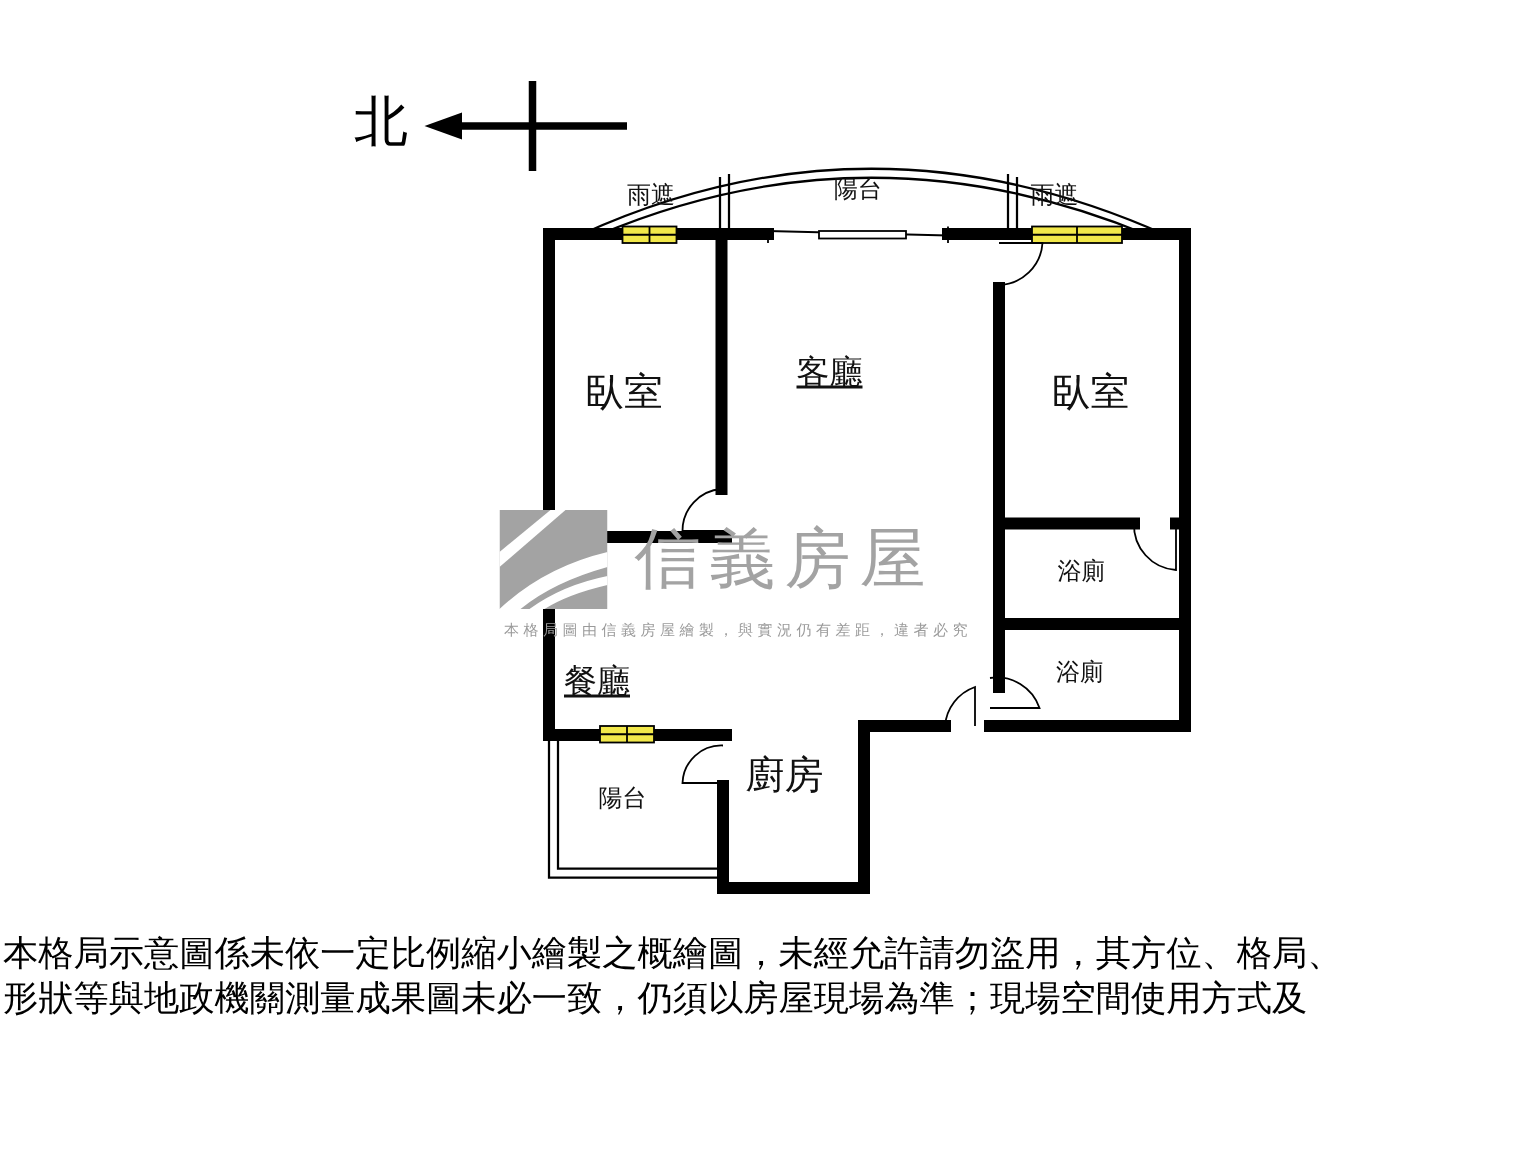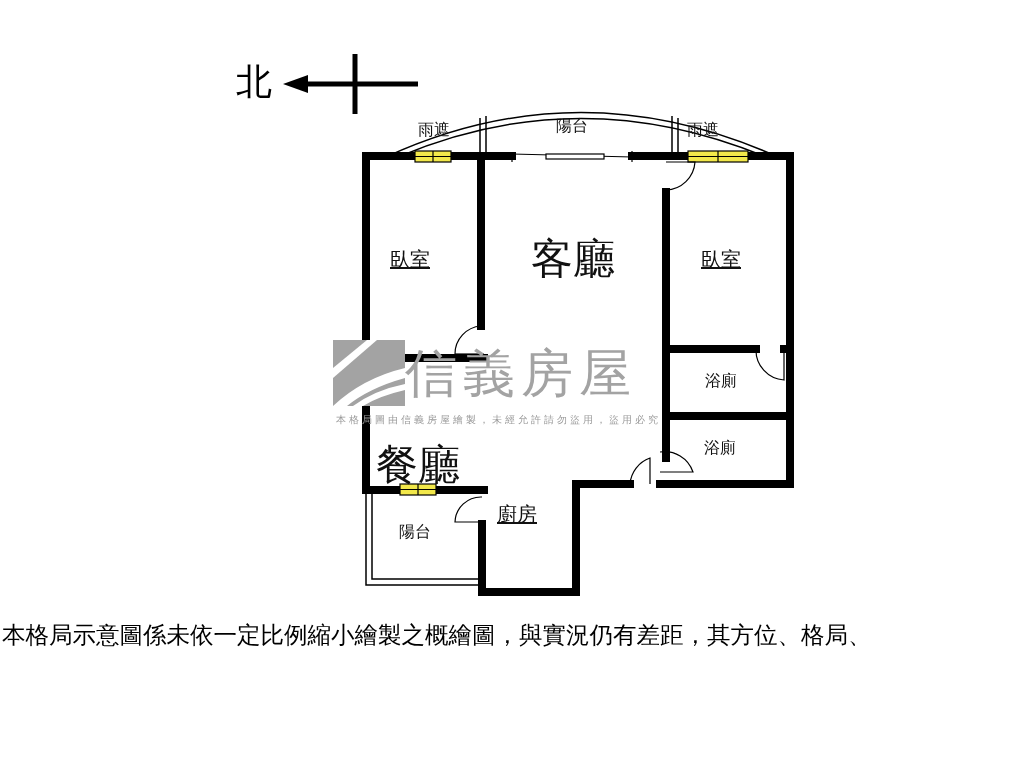--- a/index.html
+++ b/index.html
@@ -1,25 +1,25 @@
 <!DOCTYPE html>
 <html><head>
   <meta charset="utf-8">
   <style>
     html, body { margin:0; padding:0; background:#ffffff; }
     body { width:1024px; height:768px; position:relative; overflow:hidden;
            font-family:"DejaVu Serif","Liberation Serif",serif; color:#000; }
     #plan { position:absolute; left:0; top:0; width:1024px; height:610px; }
     .room-label { position:absolute; font-family:"DejaVu Serif","Liberation Serif",serif; color:#111; white-space:nowrap; line-height:1; }
-    .lbl-lg { font-size:42px; }
-    .lbl-md { font-size:20px;text-decoration:underline; }
+    .lbl-lg { font-size:22px;text-decoration:underline; }
+    .lbl-md { font-size:26px; }
     .lbl-sm { font-size:16px; }
     .north-label { position:absolute; left:236px; top:64px; font-size:36px; line-height:1; }
     .watermark { position:absolute; left:333px; top:338px; height:70px; display:flex; align-items:center; pointer-events:none; }
-    .wm-text { font-family:"DejaVu Sans","Liberation Sans",sans-serif; font-size:52px; color:#a3a3a3; letter-spacing:6px; line-height:1; }
+    .wm-text { font-family:"DejaVu Sans","Liberation Sans",sans-serif; font-size:44px; color:#a3a3a3; letter-spacing:6px; margin-left:18px; line-height:1; }
     .wm-sub { position:absolute; left:336px; top:413px; font-family:"DejaVu Sans","Liberation Sans",sans-serif; font-size:10px; color:#9a9a9a; letter-spacing:3px; white-space:nowrap; }
     .disclaimer { position:absolute; left:2px; top:620px; width:1022px; font-size:23.5px; line-height:30px; color:#000; }
     .disclaimer div { white-space:nowrap; }
   </style>
 </head>
 <body>
 
 <svg id="plan" width="1024" height="610" viewBox="0 0 1024 610" xmlns="http://www.w3.org/2000/svg">
 
   <g>
@@ -109,29 +109,30 @@
 
 <div class="watermark">
   <svg width="72" height="70" viewBox="0 0 72 70">
     <rect x="0" y="2" width="72" height="66" fill="#a3a3a3"></rect>
     <path d="M0,68 Q30,40 72,30 L72,40 Q36,50 14,68 Z" fill="#fff"></path>
     <path d="M20,68 Q42,52 72,46 L72,52 Q46,58 30,68 Z" fill="#fff"></path>
     <path d="M0,40 L0,30 L34,2 L44,2 Z" fill="#fff"></path>
   </svg>
   <span class="wm-text">信義房屋</span>
 </div>
-<div class="wm-sub">本格局圖由信義房屋繪製，未經允許請勿盜用，盜用必究</div>
+<div class="wm-sub">本格局圖由信義房屋繪製，與實況仍有差距，違者必究</div>
 
 <div class="room-label lbl-sm" style="left:418px;top:122px;">雨遮</div>
 <div class="room-label lbl-sm" style="left:556px;top:118px;">陽台</div>
 <div class="room-label lbl-sm" style="left:687px;top:122px;">雨遮</div>
 <div class="room-label lbl-md" style="left:390px;top:249px;">臥室</div>
 <div class="room-label lbl-lg" style="left:531px;top:238px;">客廳</div>
 <div class="room-label lbl-md" style="left:701px;top:249px;">臥室</div>
 <div class="room-label lbl-sm" style="left:705px;top:373px;">浴廁</div>
 <div class="room-label lbl-lg" style="left:376px;top:406px;margin-top:38px;">餐廳</div>
 <div class="room-label lbl-sm" style="left:704px;top:440px;">浴廁</div>
 <div class="room-label lbl-sm" style="left:399px;top:524px;">陽台</div>
 <div class="room-label lbl-md" style="left:497px;top:504px;">廚房</div>
 
 <div class="disclaimer">
-  <div>本格局示意圖係未依一定比例縮小繪製之概繪圖，與實況仍有差距，其方位、格局、</div>
+  <div>本格局示意圖係未依一定比例縮小繪製之概繪圖，未經允許請勿盜用，其方位、格局、</div>
+  <div>形狀等與地政機關測量成果圖未必一致，仍須以房屋現場為準；現場空間使用方式及</div>
 </div>
 
 </body></html>

